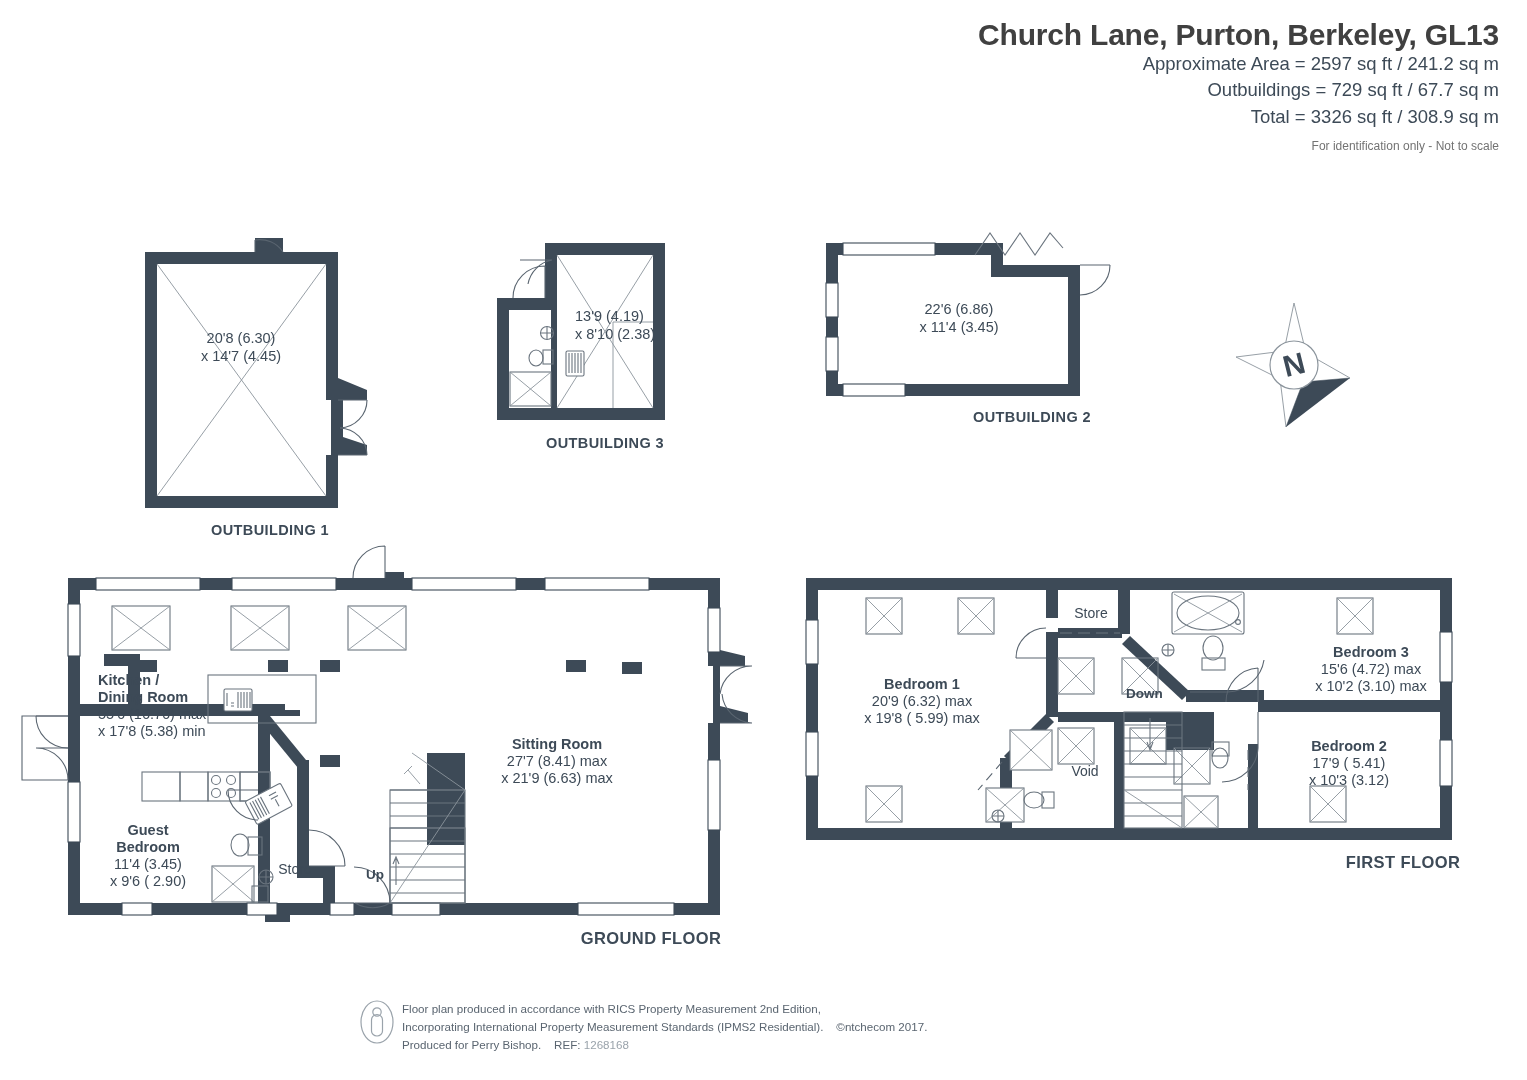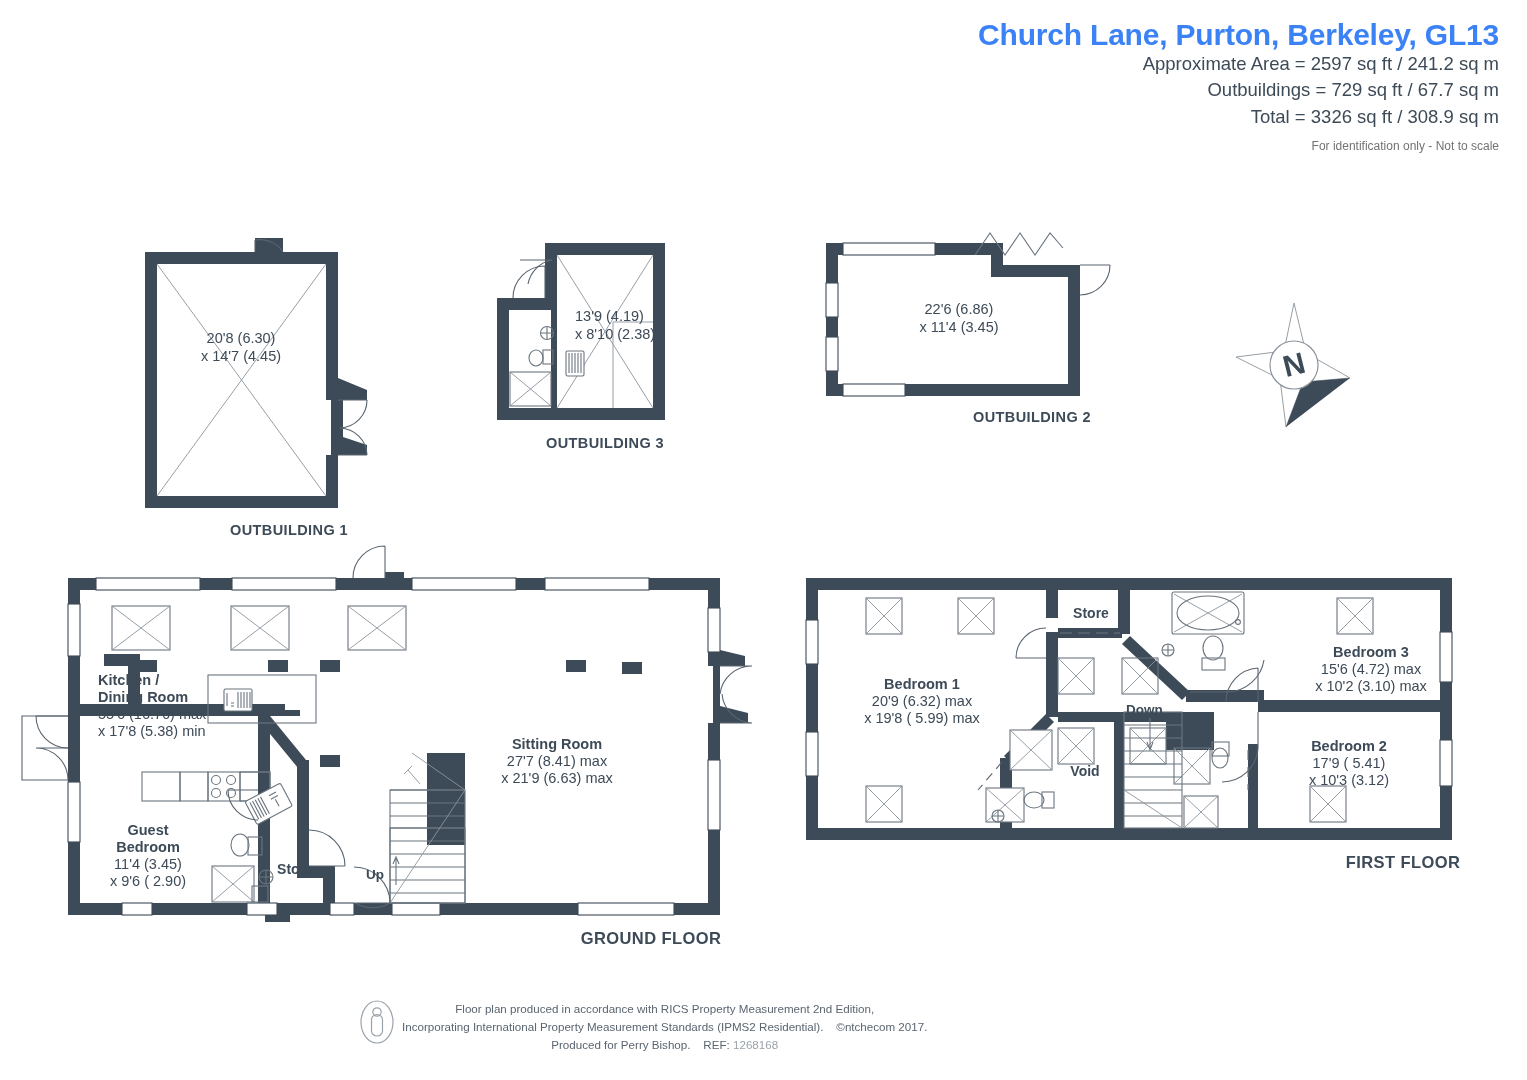--- a/index.html
+++ b/index.html
@@ -8,43 +8,43 @@
     width:1527px;height:1080px;position:relative;overflow:hidden;
     font-family:"Liberation Sans", sans-serif;
     color:#3d4a57;
   }
   .page{position:absolute;inset:0;}
 
   
   #header{position:absolute;right:28px;top:18px;text-align:right;}
   #title{
     font-size:30px;font-weight:bold;letter-spacing:-0.2px;
-    color:#3b82f6;line-height:1.1;white-space:nowrap;
+    color:#404040;line-height:1.1;white-space:nowrap;
   }
   .area-line{font-size:18.5px;color:#3d4a57;line-height:1.42;margin-top:0;white-space:nowrap;}
   #ident{font-size:12px;color:#737373;margin-top:9px;white-space:nowrap;}
 
   
   #plan{position:absolute;left:0;top:0;width:1527px;height:1080px;}
 
   
   .lbl{position:absolute;color:#3d4a57;white-space:nowrap;}
   .lbl.center{transform:translateX(-50%);text-align:center;}
   .room-name{font-size:14.5px;font-weight:bold;line-height:1.18;}
   .room-dim{font-size:14.5px;line-height:1.18;}
   .dim-only{font-size:14.5px;line-height:1.22;}
   .floor-label{font-size:16.5px;font-weight:bold;letter-spacing:.4px;}
   .ob-label{font-size:14.5px;font-weight:bold;letter-spacing:.4px;}
-  .small-room{font-size:14px;font-weight:bold;}
+  .small-room{font-size:14px;font-weight:normal;}
   .stair-word{font-size:13.5px;font-weight:bold;}
 
   
   #footer{position:absolute;left:360px;top:1000px;display:flex;align-items:flex-start;}
   #footer-icon{width:34px;height:44px;flex:0 0 34px;margin-right:8px;}
-  #footer-text{font-size:11.6px;line-height:1.55;color:#5a6570;text-align:center;}
+  #footer-text{font-size:11.6px;line-height:1.55;color:#5a6570;}
   .ref-num{color:#9aa3ab;}
 </style>
 </head>
 <body>
 
 <div class="page">
 
   <div id="header">
     <div id="title">Church Lane, Purton, Berkeley, GL13</div>
     <div class="area-line">Approximate Area = 2597 sq ft / 241.2 sq m</div>
@@ -391,21 +391,21 @@
 
         <path class="thin" stroke-dasharray="10 7" d="M1248,750 L1248,790"></path>
       </g>
     </g>
   </svg>
 
   <div class="lbl center dim-only" style="left:241px;top:330px;">
     <div>20'8 (6.30)</div>
     <div>x 14'7 (4.45)</div>
   </div>
-  <div class="lbl center ob-label" style="left:270px;top:522px;margin-left:19px;">OUTBUILDING 1</div>
+  <div class="lbl center ob-label" style="left:270px;top:522px;">OUTBUILDING 1</div>
 
   <div class="lbl dim-only" style="left:575px;top:308px;">
     <div>13'9 (4.19)</div>
     <div>x 8'10 (2.38)</div>
   </div>
   <div class="lbl center ob-label" style="left:605px;top:435px;">OUTBUILDING 3</div>
 
   <div class="lbl center dim-only" style="left:959px;top:301px;">
     <div>22'6 (6.86)</div>
     <div>x 11'4 (3.45)</div>
@@ -453,21 +453,21 @@
   <div class="lbl center" style="left:1349px;top:738px;">
     <div class="room-name">Bedroom 2</div>
     <div class="room-dim">17'9 ( 5.41)</div>
     <div class="room-dim">x 10'3 (3.12)</div>
   </div>
 
   <div class="lbl center small-room" style="left:1091px;top:605px;">Store</div>
 
   <div class="lbl center small-room" style="left:1085px;top:763px;">Void</div>
 
-  <div class="lbl stair-word" style="left:1126px;top:686px;margin-top:16px;">Down</div>
+  <div class="lbl stair-word" style="left:1126px;top:686px;">Down</div>
 
   <div class="lbl center floor-label" style="left:1403px;top:853px;">FIRST FLOOR</div>
 
   <div id="footer">
     <svg id="footer-icon" viewBox="0 0 34 44">
       <ellipse cx="17" cy="22" rx="16" ry="21" fill="none" stroke="#9aa3ab" stroke-width="1.2"></ellipse>
       <circle cx="17" cy="12" r="4.2" fill="none" stroke="#9aa3ab" stroke-width="1.2"></circle>
       <path d="M11.5,20 a5.5,5.5 0 0 1 11,0 L22.5,31 a5.5,5 0 0 1 -11,0 Z" fill="none" stroke="#9aa3ab" stroke-width="1.2"></path>
     </svg>
     <div id="footer-text">

